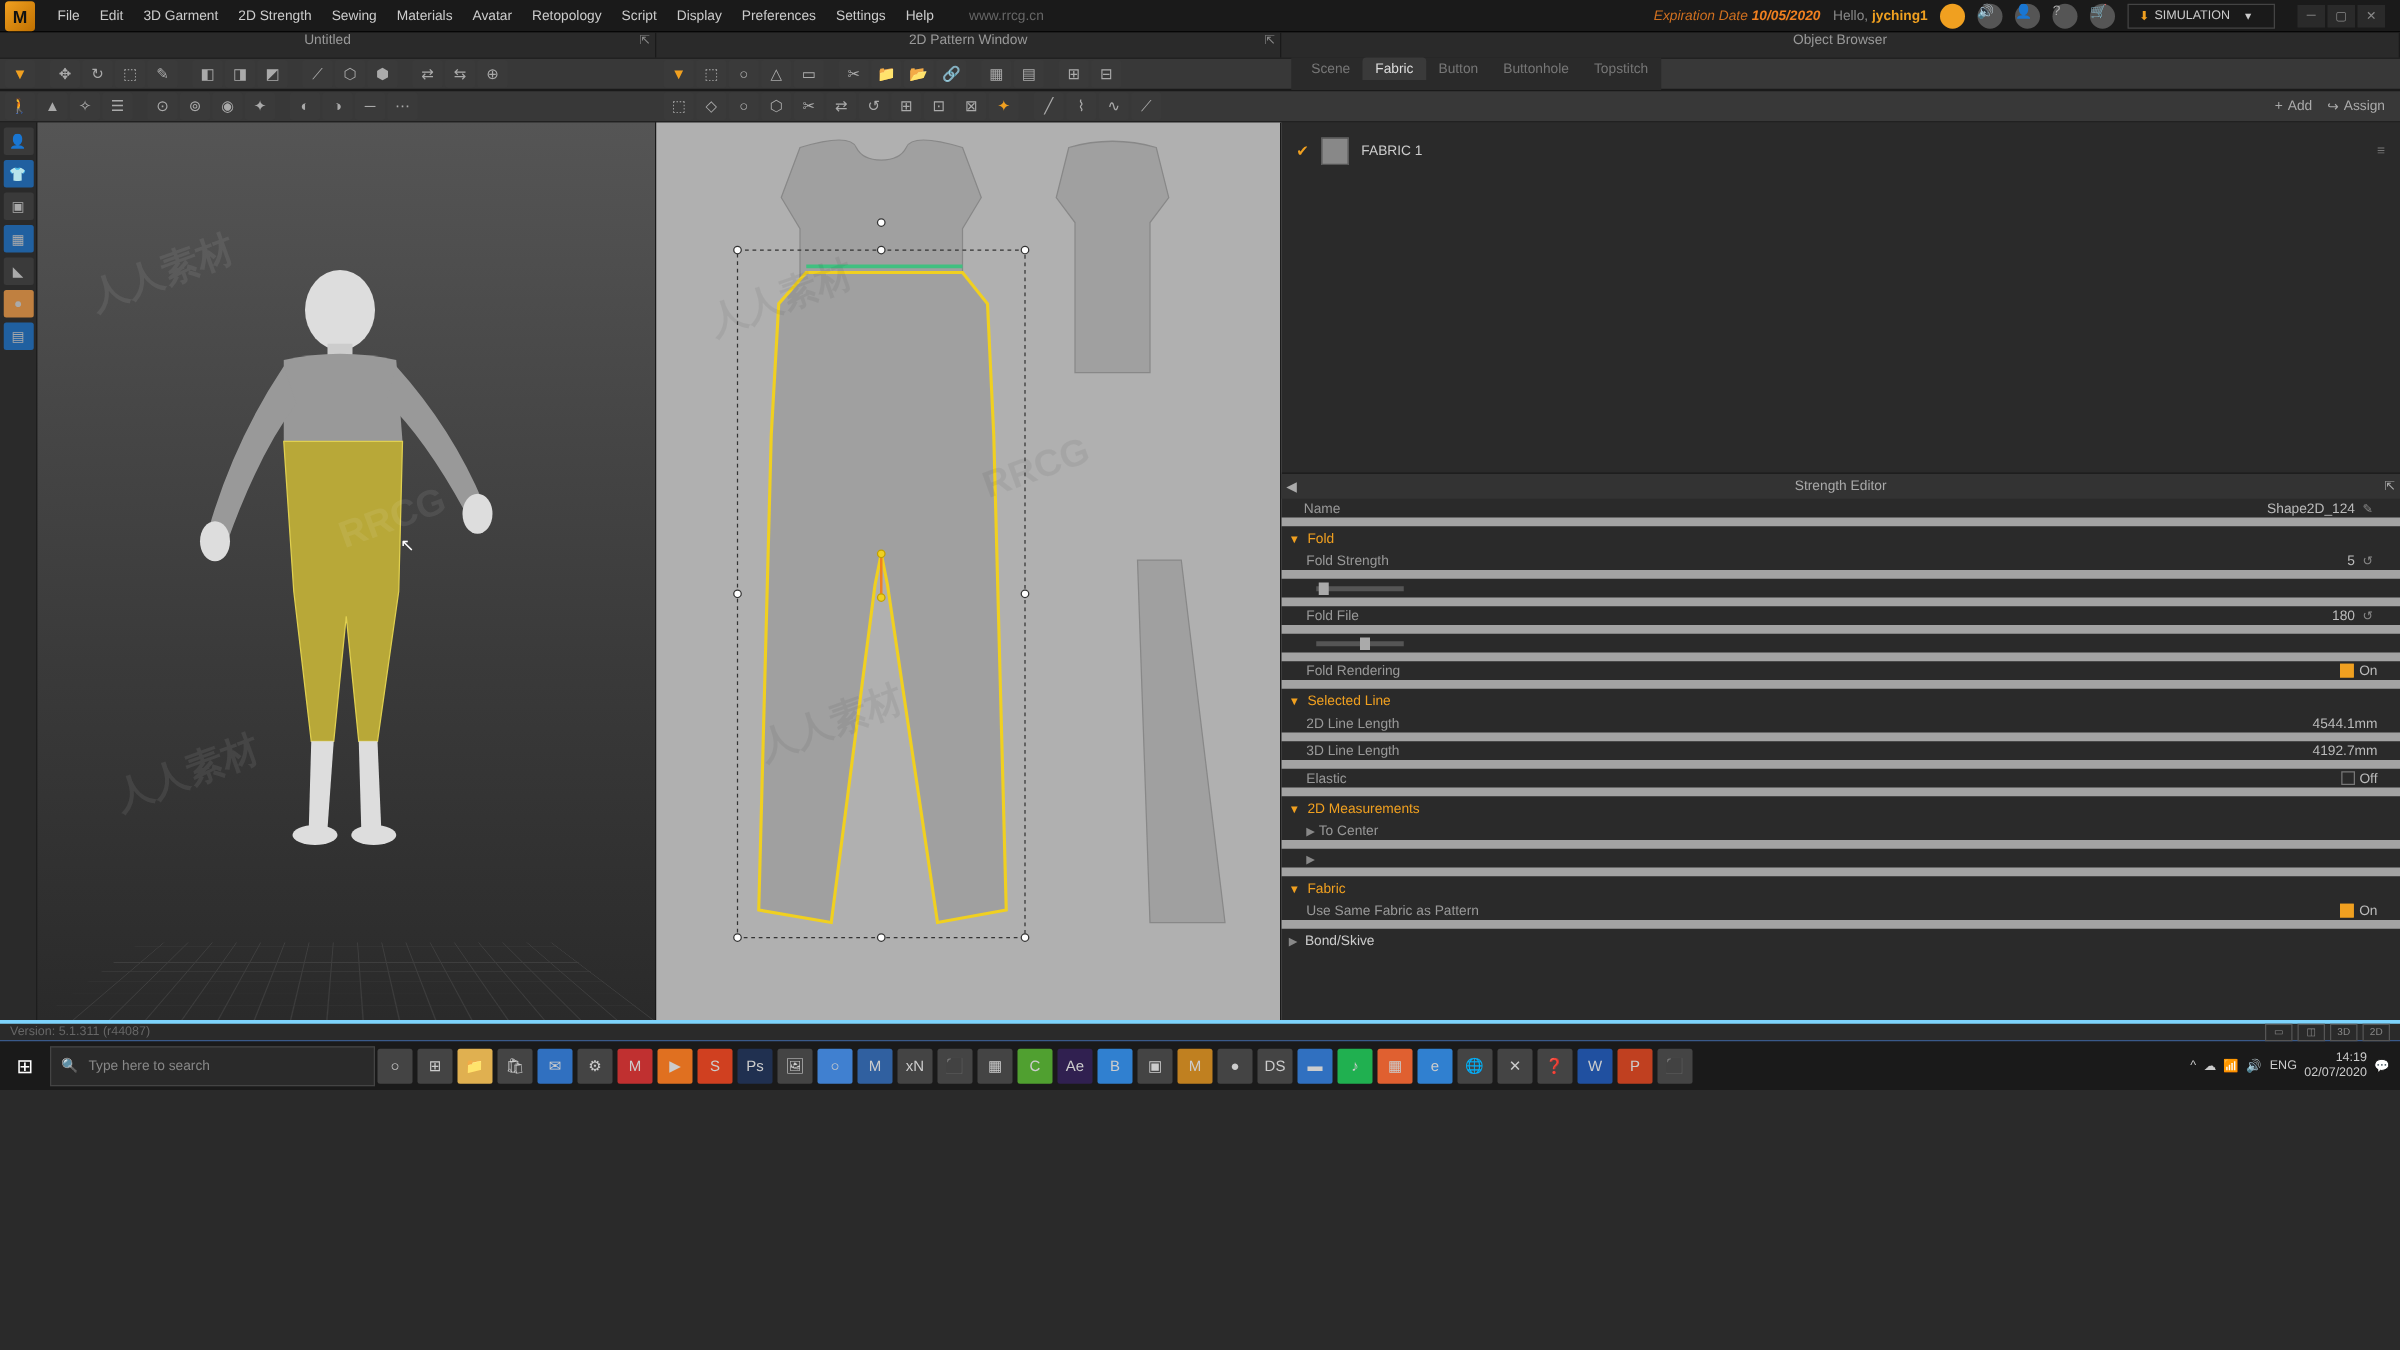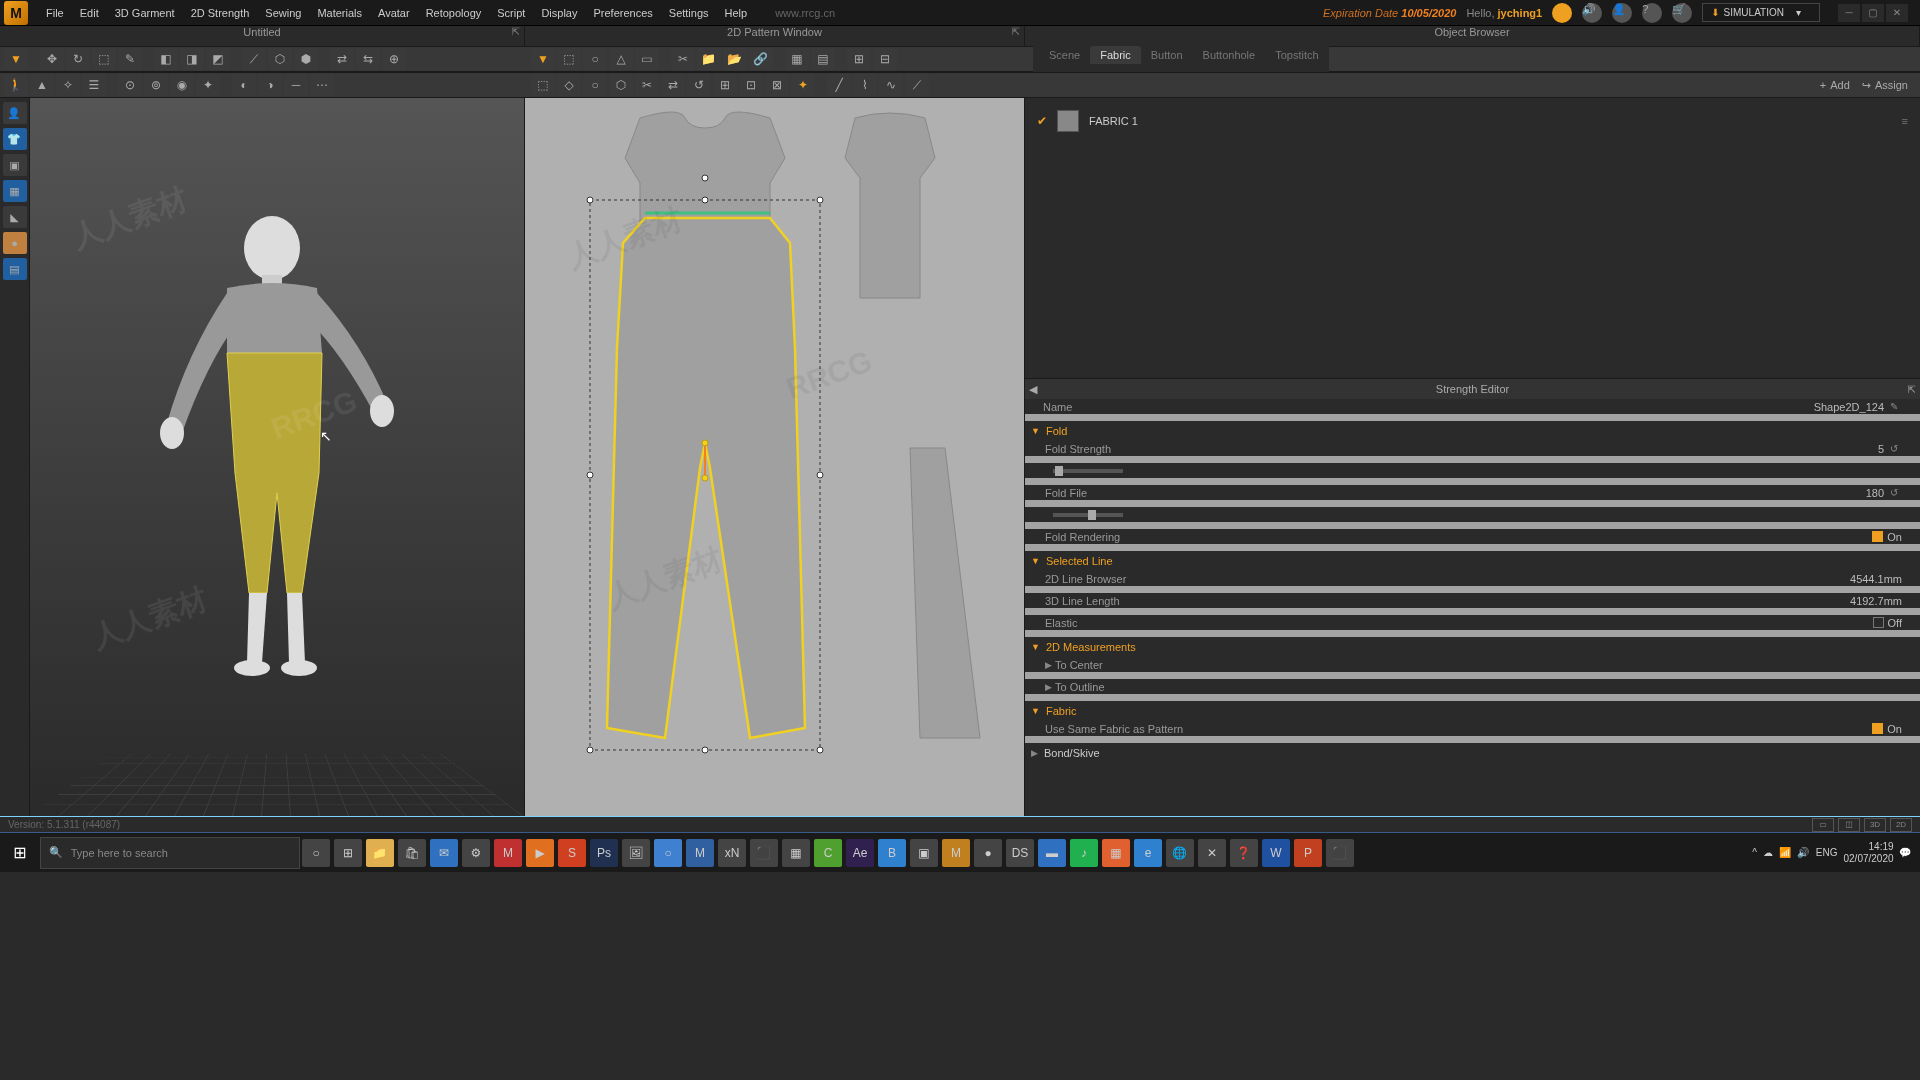--- a/index.html
+++ b/index.html
@@ -70,21 +70,21 @@
 .prop-section{display:flex;align-items:center;gap:6px;padding:4px 6px;color:#f0a020;font-size:11px;cursor:pointer;}
 .tri{font-size:9px;}
 .prop-sub{padding-left:20px;}
 .slider{width:70px;height:4px;background:#555;position:relative;margin-left:8px;}
 .slider-thumb{position:absolute;width:8px;height:10px;background:#aaa;top:-3px;}
 .checkbox{width:11px;height:11px;border:1px solid #777;display:inline-block;margin-right:4px;}
 .checkbox.on{background:#f0a020;border-color:#f0a020;}
 .reset-ico{width:12px;height:12px;color:#888;margin-left:6px;font-size:10px;}
 
 
-.status{height:16px;background:#2a2a2a;display:flex;align-items:center;padding:0 8px;color:#666;font-size:10px;border-top:1px solid #7dd3fc;}
+.status{height:16px;background:#2a2a2a;display:flex;align-items:center;padding:0 8px;color:#666;font-size:10px;border-top:3px solid #7dd3fc;}
 .status-right{margin-left:auto;display:flex;gap:4px;}
 .view-btn{width:22px;height:14px;border:1px solid #555;display:flex;align-items:center;justify-content:center;font-size:8px;color:#888;}
 
 
 .taskbar{height:40px;background:#1a1a1a;display:flex;align-items:center;border-top:1px solid #3a5a8a;}
 .start{width:40px;height:40px;display:flex;align-items:center;justify-content:center;color:#fff;font-size:16px;}
 .search-box{width:260px;height:32px;background:#2a2a2a;border:1px solid #444;display:flex;align-items:center;padding:0 8px;gap:8px;color:#888;}
 .tb-icon{width:28px;height:28px;margin:0 2px;background:#444;border-radius:2px;display:flex;align-items:center;justify-content:center;font-size:12px;color:#ccc;}
 .tb-tray{margin-left:auto;display:flex;align-items:center;gap:6px;padding-right:8px;color:#ccc;font-size:10px;}
 .tb-time{text-align:right;line-height:1.2;}
@@ -361,39 +361,39 @@
         <span class="prop-label">Fold Rendering</span>
         <span class="checkbox on"></span>
         <span class="prop-val">On</span>
       </div>
 
       <div class="prop-section">
           <span class="tri">▼</span>
           <span>Selected Line</span>
         </div>
       <div class="prop-row prop-sub">
-        <span class="prop-label">2D Line Browser</span>
+        <span class="prop-label">2D Line Length</span>
         <span class="prop-val">4544.1mm</span>
       </div>
       <div class="prop-row prop-sub">
         <span class="prop-label">3D Line Length</span>
         <span class="prop-val">4192.7mm</span>
       </div>
       <div class="prop-row prop-sub">
         <span class="prop-label">Elastic</span>
         <span class="checkbox"></span>
         <span class="prop-val">Off</span>
       </div>
 
       <div class="prop-section">
           <span class="tri">▼</span>
           <span>2D Measurements</span>
         </div>
       <div class="prop-row prop-sub"><span class="tri" style="color:#888;">▶</span>&nbsp;<span class="prop-label">To Center</span></div>
-      <div class="prop-row prop-sub"><span class="tri" style="color:#888;">▶</span>&nbsp;<span class="prop-label">To Outline</span></div>
+      <div class="prop-row prop-sub"><span class="tri" style="color:#888;">▶</span>&nbsp;</div>
 
       <div class="prop-section">
           <span class="tri">▼</span>
           <span>Fabric</span>
         </div>
       <div class="prop-row prop-sub">
         <span class="prop-label">Use Same Fabric as Pattern</span>
         <span class="checkbox on"></span>
         <span class="prop-val">On</span>
       </div>

